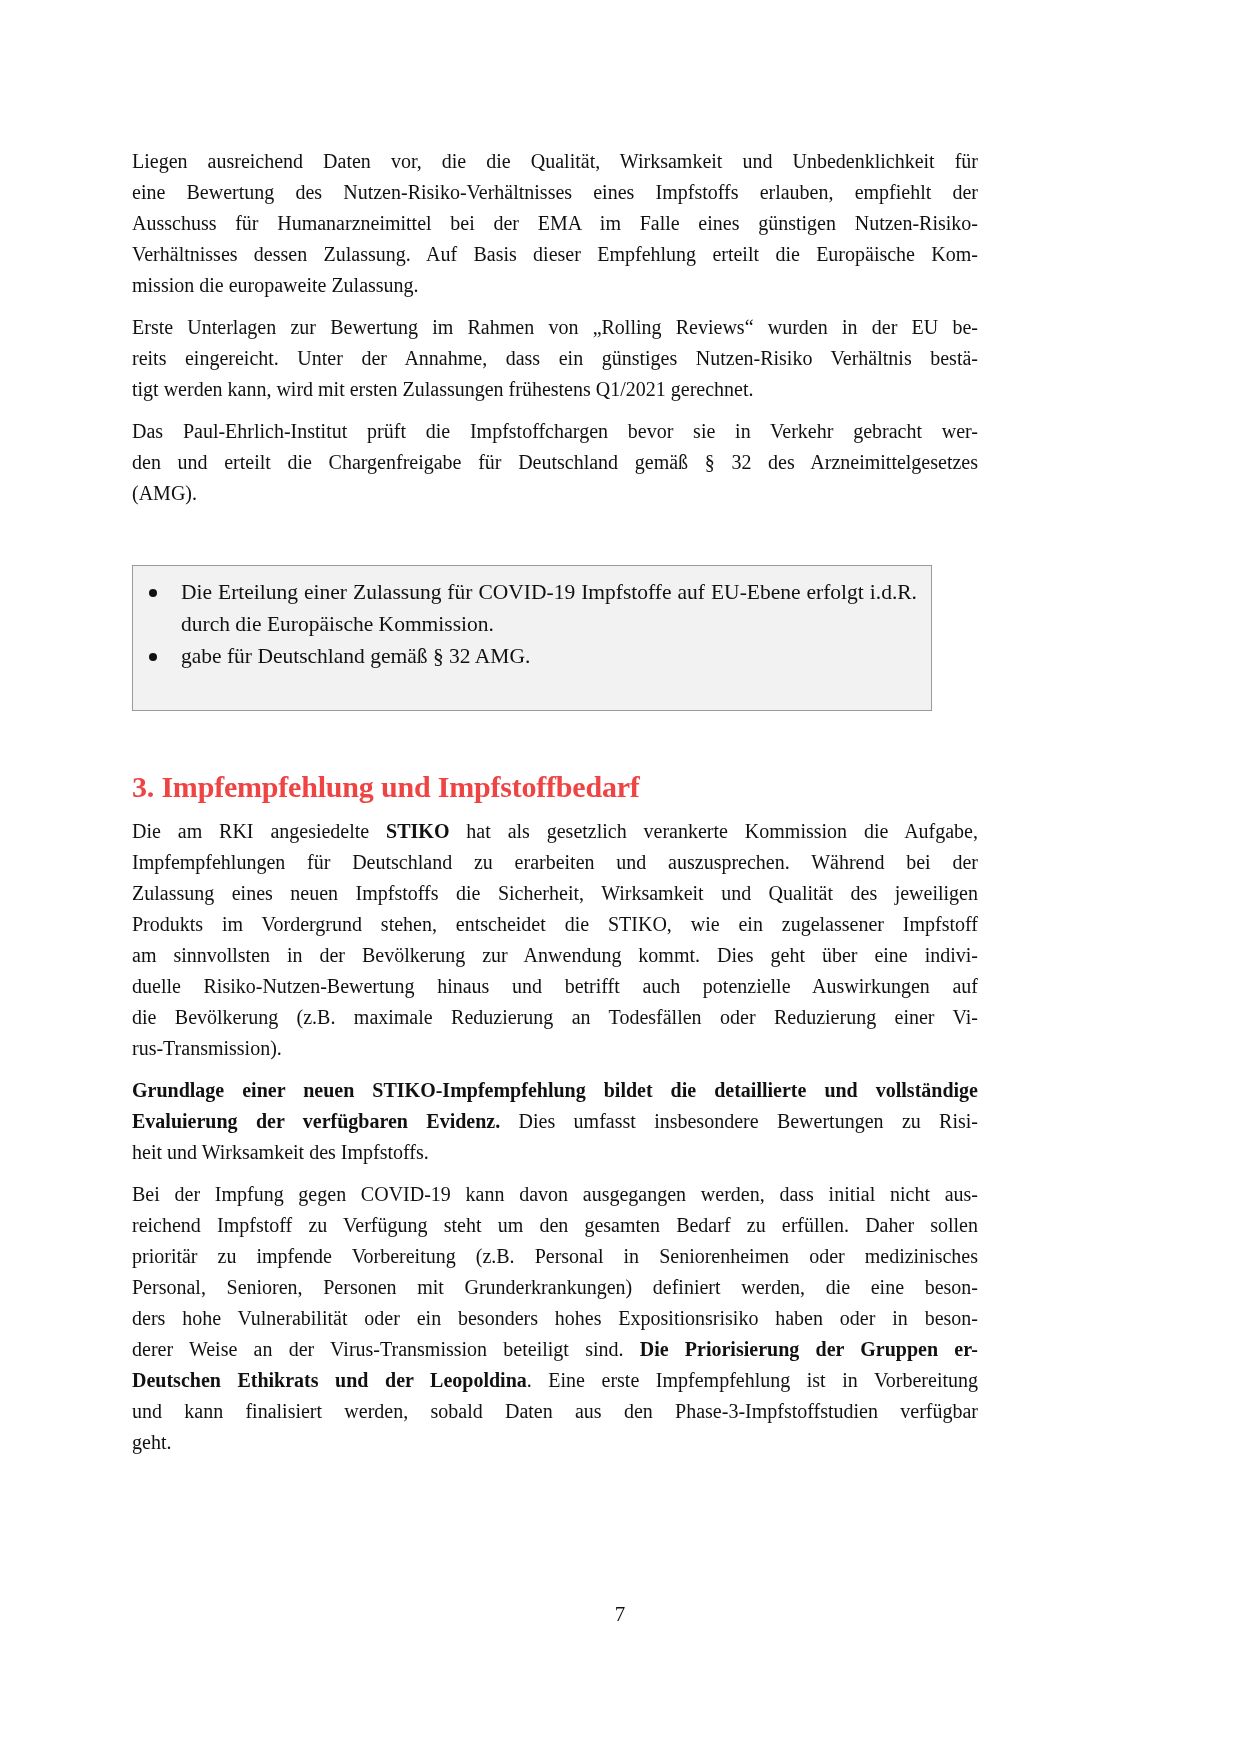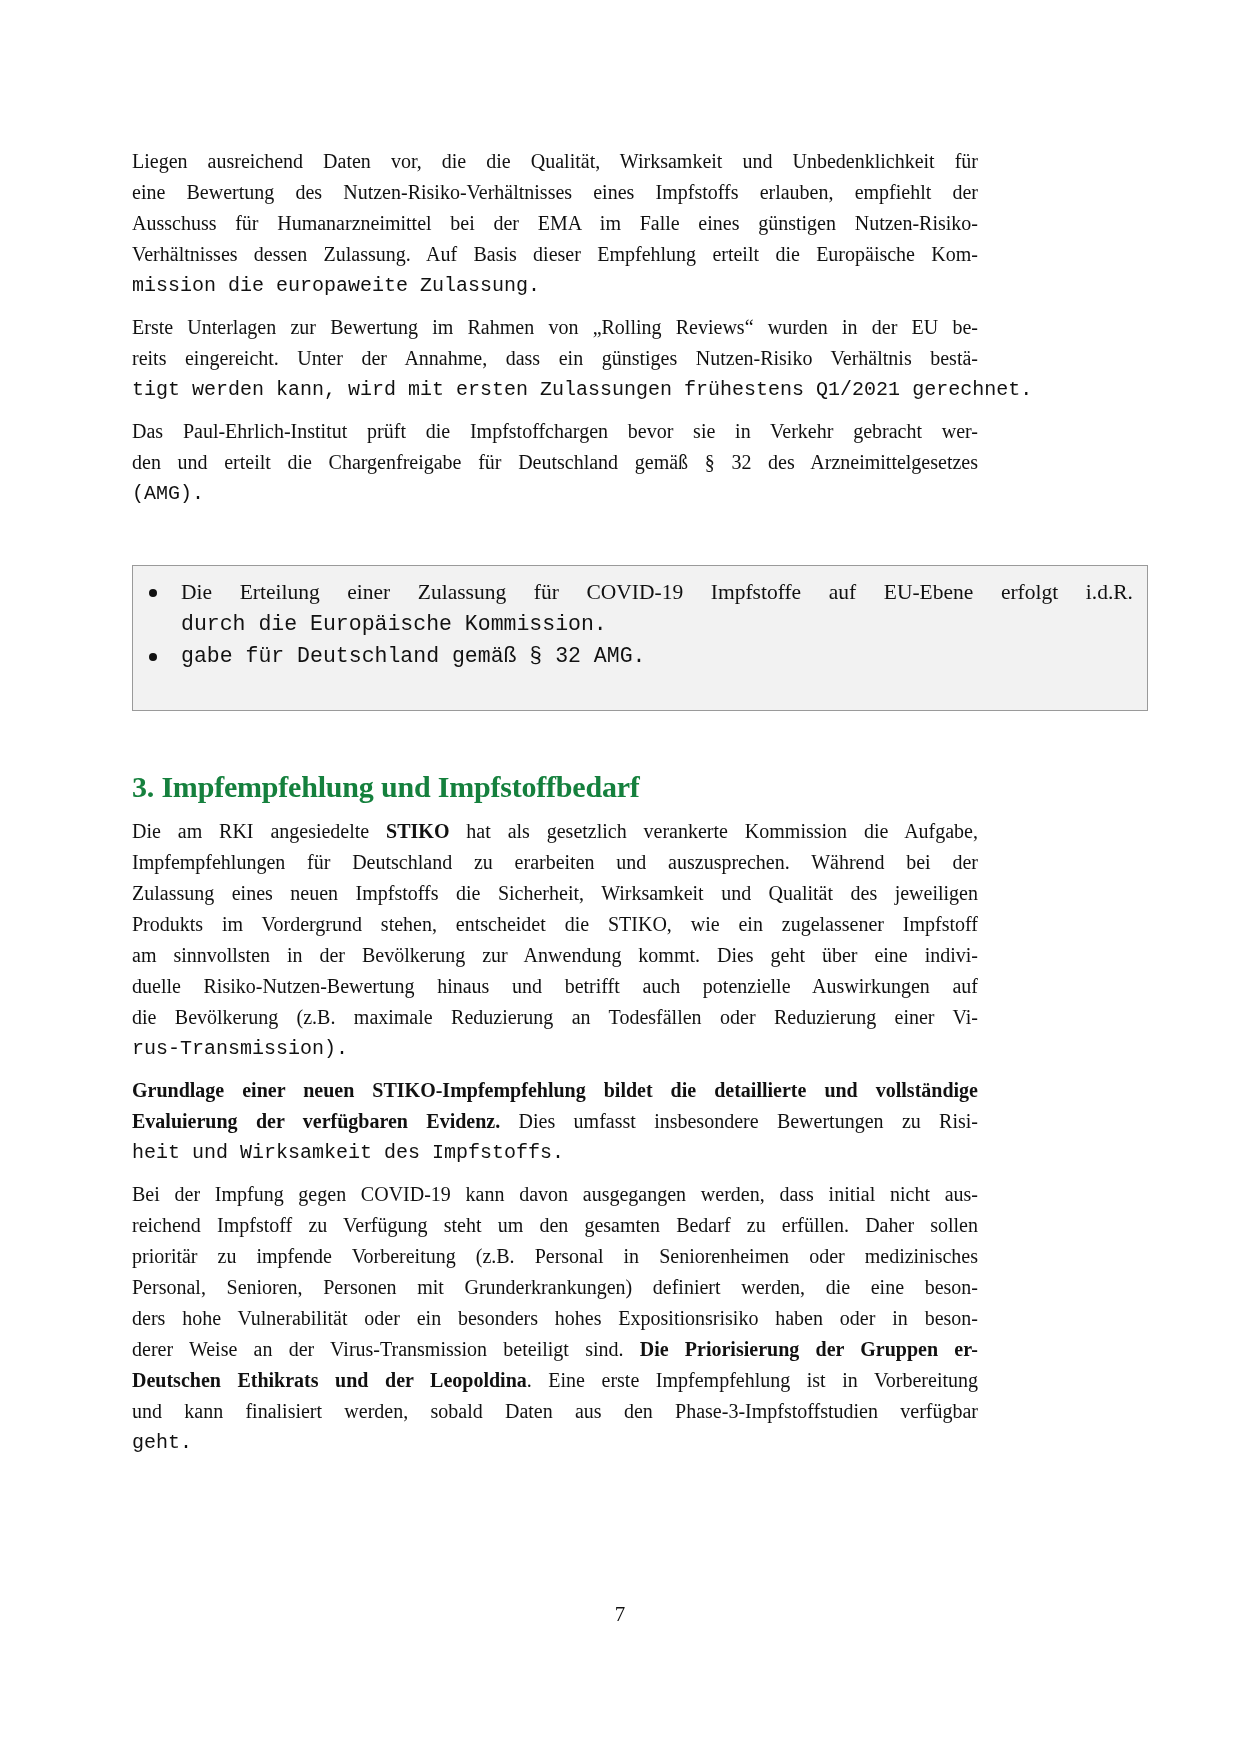--- a/index.html
+++ b/index.html
@@ -29,30 +29,29 @@
     }
     .line {
       display: block;
       text-align: justify;
       text-align-last: justify;
       white-space: nowrap;
       overflow: visible;
     }
     .line.last {
       text-align-last: left;
-      font-family: Liberation Mono, monospace;
     }
     b, .bold {
       font-weight: bold;
     }
     .callout {
       position: absolute;
       left: 132px;
       top: 565px;
-      width: 1016px;
+      width: 800px;
       height: 146px;
       background: #f2f2f2;
       border: 1px solid #9a9a9a;
       box-sizing: border-box;
       overflow: hidden;
     }
     .callout ul {
       list-style: none;
       margin: 0;
       padding: 10px 14px 0 0;
@@ -71,21 +70,21 @@
       height: 8px;
       border-radius: 50%;
       background: #111111;
     }
     .heading {
       position: absolute;
       left: 132px;
       top: 770px;
       font-size: 30px;
       font-weight: bold;
-      color: #15803d;
+      color: #ef4444;
       margin: 0;
       letter-spacing: -0.2px;
     }
     .section2 {
       position: absolute;
       left: 132px;
       top: 816px;
       width: 846px;
     }
     .page-number {

